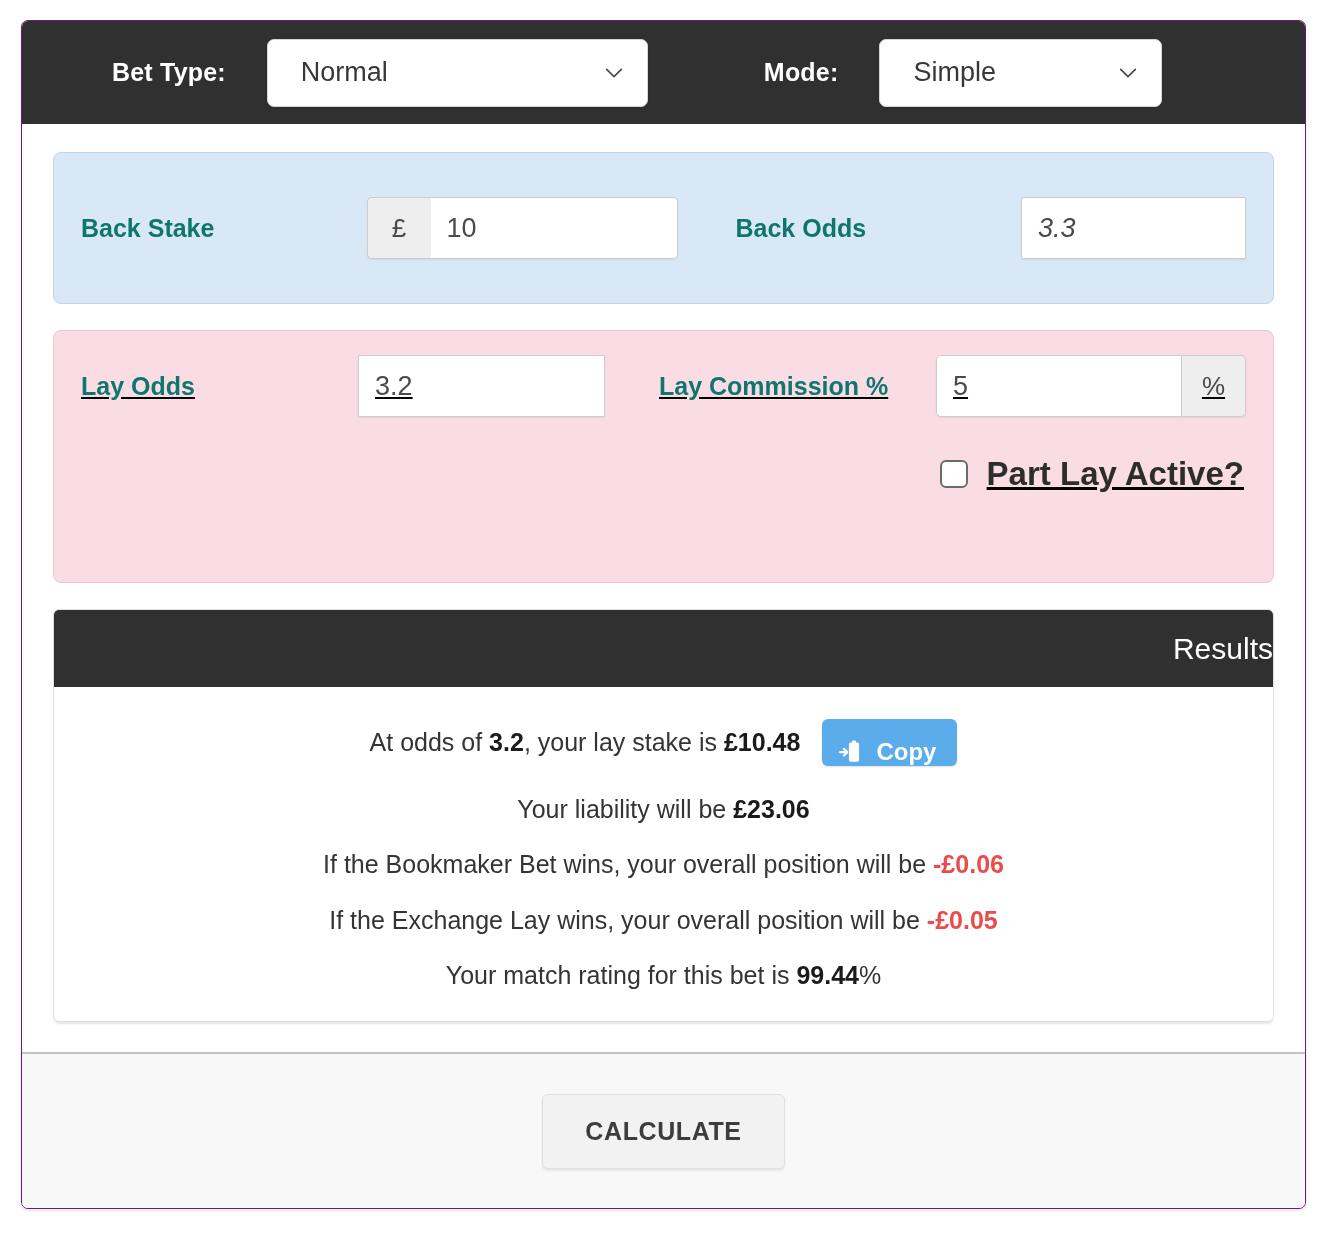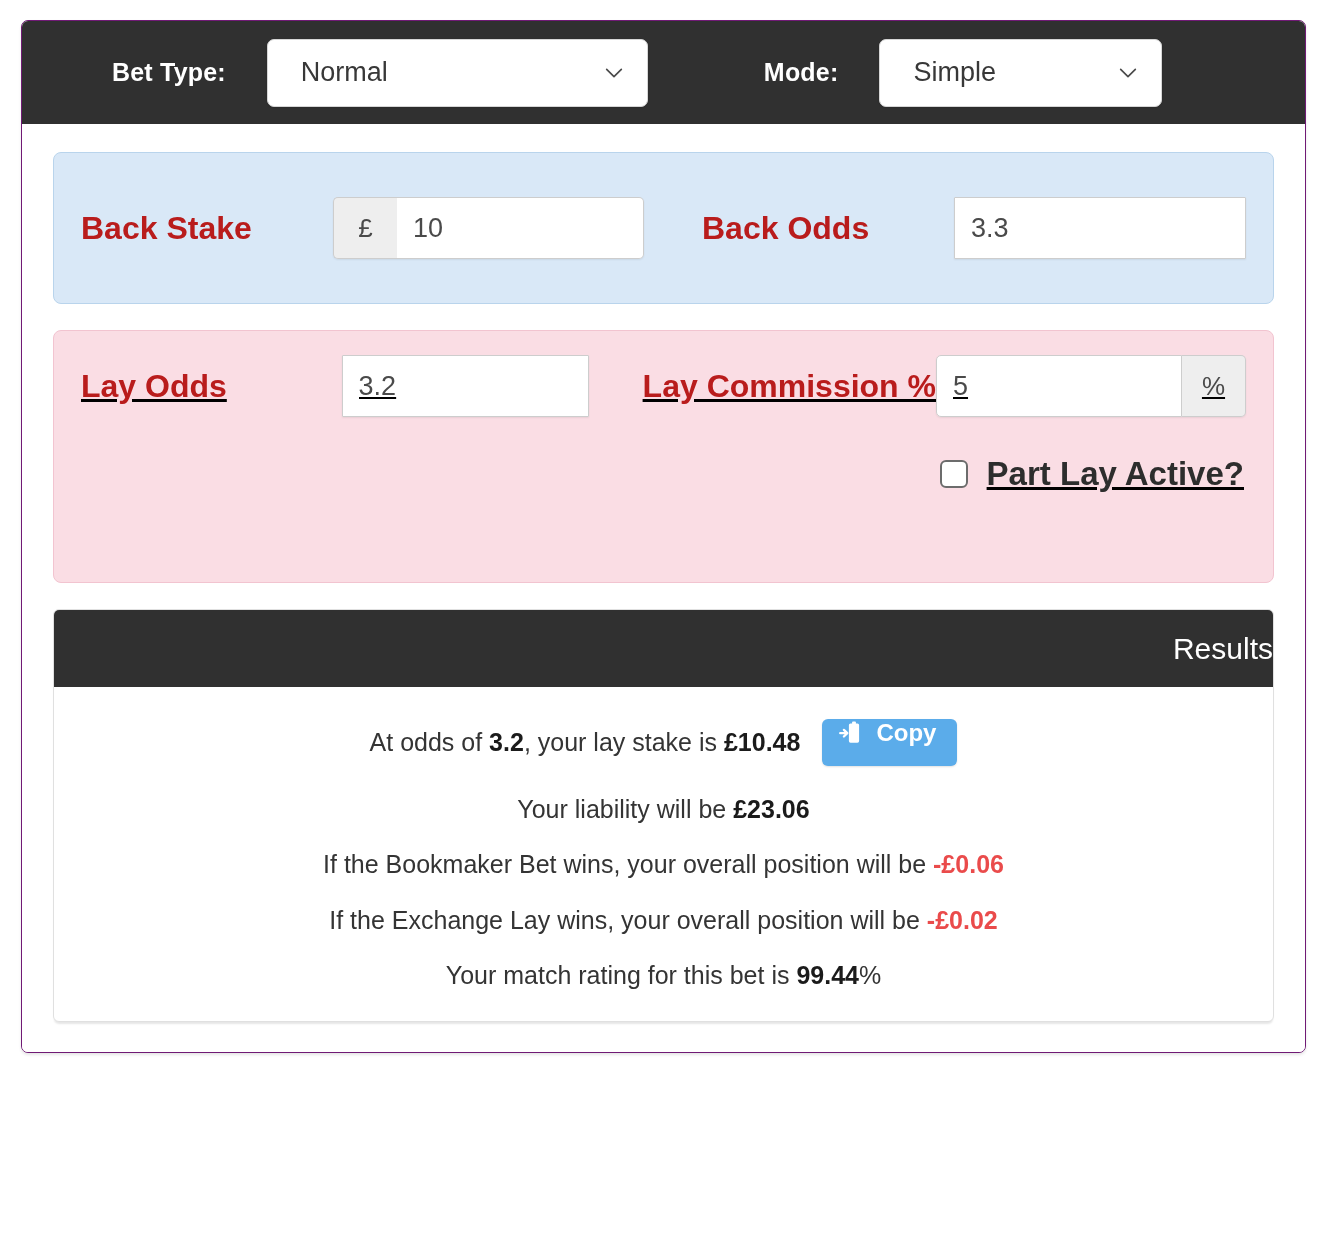--- a/index.html
+++ b/index.html
@@ -108,23 +108,23 @@
     padding-top: 24px;
     text-decoration: underline;
   }
 
   .field-row {
     display: flex;
     align-items: center;
     width: 100%;
   }
   .field-label {
-    font-size: 32px;
-    font-weight: bold;
-    color: #b91c1c;
+    font-size: 25px;
+    font-weight: bold;
+    color: #0f766e;
     white-space: nowrap;
   }
 
   .lbl-back-stake { width: 310px; }
   .lbl-back-odds  { width: 310px; margin-left: 58px; }
   .lbl-lay-odds   { width: 310px; }
   .lbl-lay-comm   { width: 310px; margin-left: 54px; }
 
   
   .input-group {
@@ -157,21 +157,21 @@
     padding: 0 16px;
     outline: none;
     height: 62px;
     width: 100%;
   }
   .ig-mid   { border-radius: 0 5px 5px 0; border-left: none; }
   .ig-left  { border-radius: 5px 0 0 5px; }
   .ig-plain { border-radius: 1px; box-shadow: 0 1px 2px rgba(0,0,0,0.07); }
 
   .w-backstake { width: 247px; }
-  .w-backodds  { width: 292px; }
+  .w-backodds  { width: 225px; font-style: italic; }
   .w-layodds   { width: 247px; }
   .w-laycomm   { width: 246px; }
 
   
   .check-row {
     display: flex;
     align-items: center;
     justify-content: flex-end;
     margin-top: 38px;
     padding-right: 2px;
@@ -233,21 +233,21 @@
     background: #5bacea;
     border: none;
     border-radius: 6px;
     color: #ffffff;
     font-family: "Liberation Sans", sans-serif;
     font-size: 24px;
     font-weight: bold;
     height: 47px;
     padding: 0 21px 0 15px;
     display: inline-flex;
-    align-items: flex-start;
+    align-items: flex-end;
     gap: 11px;
     cursor: pointer;
     box-shadow: 0 1px 2px rgba(0,0,0,0.12);
   }
   .copy-icon { width: 28px; height: 28px; flex: 0 0 auto; }
   .copy-icon svg { display: block; }
 
   
   .card-footer {
     background: #f8f8f8;
@@ -365,27 +365,30 @@
 
           <p class="res-line">
             <span>Your liability will be </span><b>£23.06</b>
           </p>
 
           <p class="res-line">
             <span>If the Bookmaker Bet wins, your overall position will be </span><span class="neg">-£0.06</span>
           </p>
 
           <p class="res-line">
-            <span>If the Exchange Lay wins, your overall position will be </span><span class="neg">-£0.02</span>
+            <span>If the Exchange Lay wins, your overall position will be </span><span class="neg">-£0.05</span>
           </p>
 
           <p class="res-line">
             <span>Your match rating for this bet is </span><b>99.44</b><span>%</span>
           </p>
 
         </div>
       </div>
 
     </div>
 
+    <div class="card-footer">
+      <button class="calc-btn">CALCULATE</button>
+    </div>
 
   </div>
 </div>
 
 </body></html>

